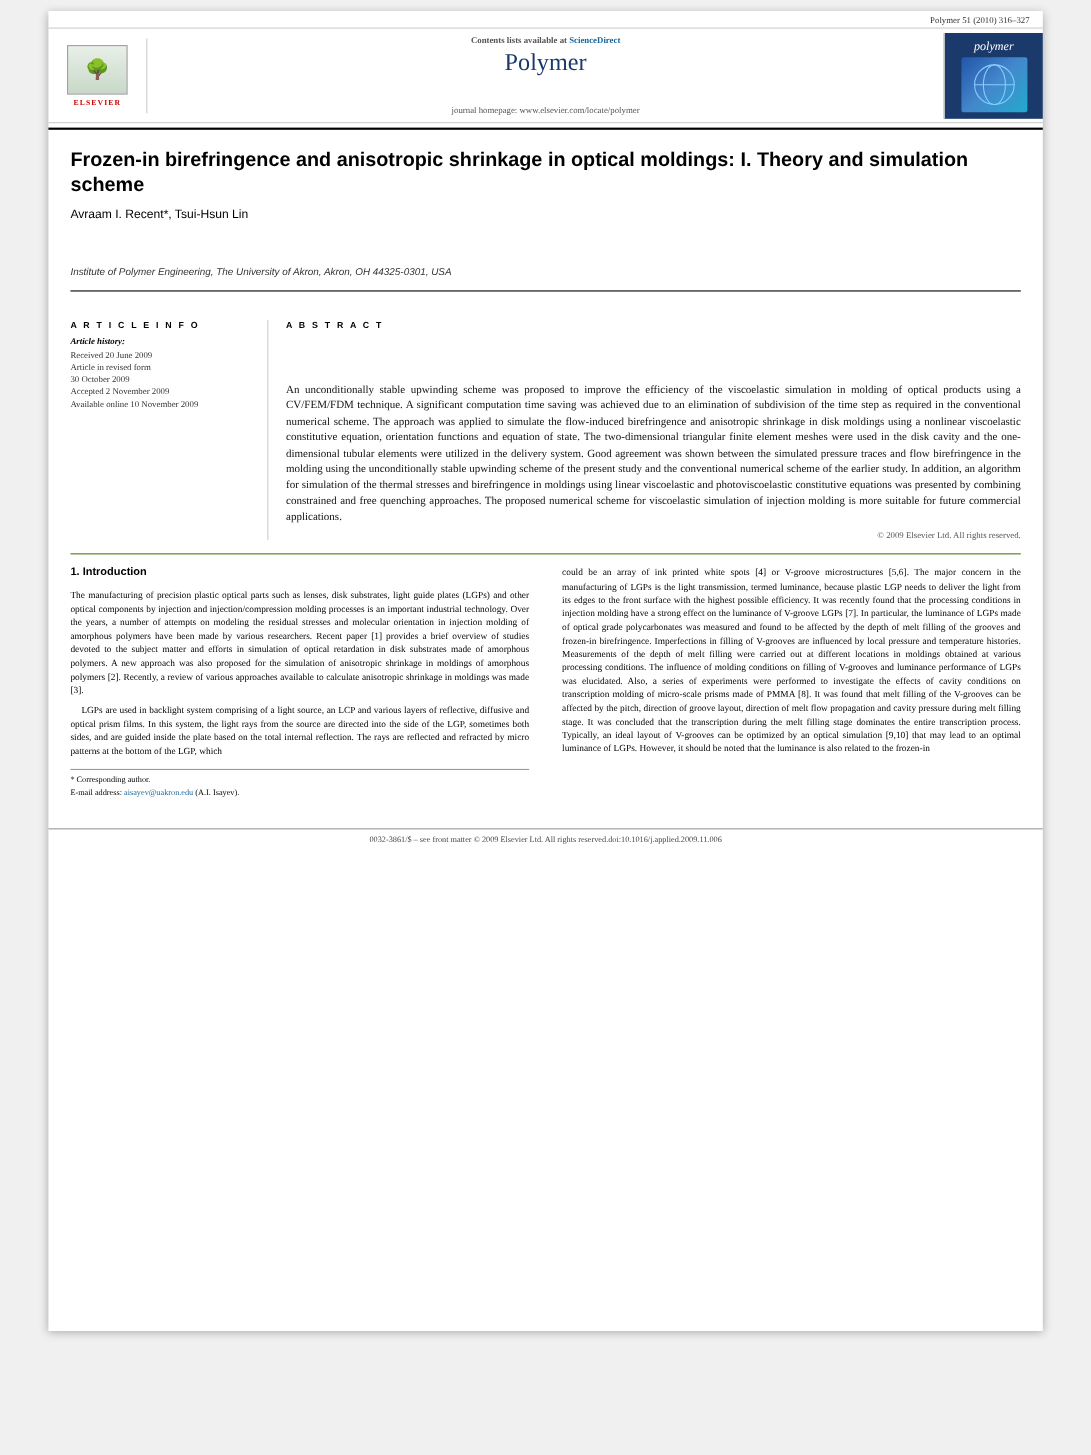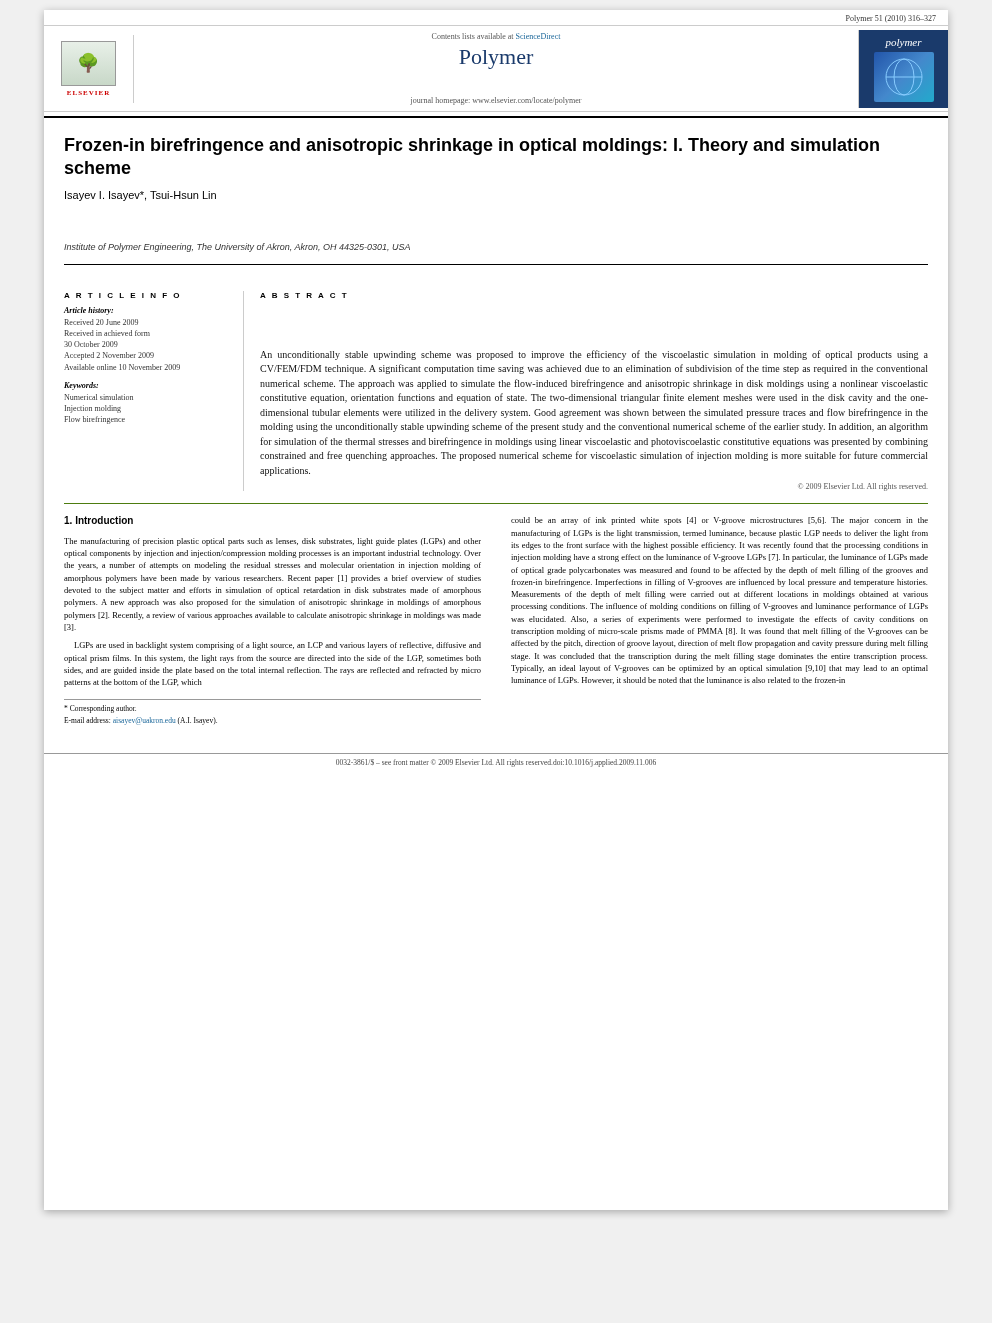--- a/index.html
+++ b/index.html
@@ -66,20 +66,21 @@
     }
     .journal-center {
       flex: 1;
       text-align: center;
       padding: 6px;
     }
     .sciencedirect-link {
       font-size: 8px;
       color: #555;
       margin-bottom: 3px;
+      font-weight: bold;
     }
     .journal-title-main {
       font-size: 22px;
       font-weight: normal;
       color: #1a3a6b;
       font-family: 'Times New Roman', Times, serif;
       margin-bottom: 2px;
     }
     .journal-homepage {
       font-size: 8px;
@@ -286,41 +287,35 @@
           </svg>
         </div>
       </div>
     </div>
   </div>
 
   <div class="main-content">
 
     <div class="article-title">Frozen-in birefringence and anisotropic shrinkage in optical moldings: I. Theory and simulation scheme</div>
 
-    <div class="authors">Isayev I. Isayev*, Tsui-Hsun Lin</div>
+    <div class="authors">Avraam I. Recent*, Tsui-Hsun Lin</div>
 
     <div class="affiliation">Institute of Polymer Engineering, The University of Akron, Akron, OH 44325-0301, USA</div>
 
     <div class="two-col">
 
       <div class="article-info">
         <h3>A R T I C L E   I N F O</h3>
         <div class="section-label">Article history:</div>
         <div class="info-line">Received 20 June 2009</div>
-        <div class="info-line">Received in achieved form</div>
+        <div class="info-line">Article in revised form</div>
         <div class="info-line">30 October 2009</div>
         <div class="info-line">Accepted 2 November 2009</div>
         <div class="info-line">Available online 10 November 2009</div>
 
-        <div class="keywords-section">
-          <div class="section-label">Keywords:</div>
-          <div class="info-line">Numerical simulation</div>
-          <div class="info-line">Injection molding</div>
-          <div class="info-line">Flow birefringence</div>
-        </div>
       </div>
 
       <div class="abstract-col">
         <h3>A B S T R A C T</h3>
         <div class="abstract-text">An unconditionally stable upwinding scheme was proposed to improve the efficiency of the viscoelastic simulation in molding of optical products using a CV/FEM/FDM technique. A significant computation time saving was achieved due to an elimination of subdivision of the time step as required in the conventional numerical scheme. The approach was applied to simulate the flow-induced birefringence and anisotropic shrinkage in disk moldings using a nonlinear viscoelastic constitutive equation, orientation functions and equation of state. The two-dimensional triangular finite element meshes were used in the disk cavity and the one-dimensional tubular elements were utilized in the delivery system. Good agreement was shown between the simulated pressure traces and flow birefringence in the molding using the unconditionally stable upwinding scheme of the present study and the conventional numerical scheme of the earlier study. In addition, an algorithm for simulation of the thermal stresses and birefringence in moldings using linear viscoelastic and photoviscoelastic constitutive equations was presented by combining constrained and free quenching approaches. The proposed numerical scheme for viscoelastic simulation of injection molding is more suitable for future commercial applications.</div>
         <div class="copyright-line">© 2009 Elsevier Ltd. All rights reserved.</div>
       </div>
     </div>
 
     <div class="body-content">

